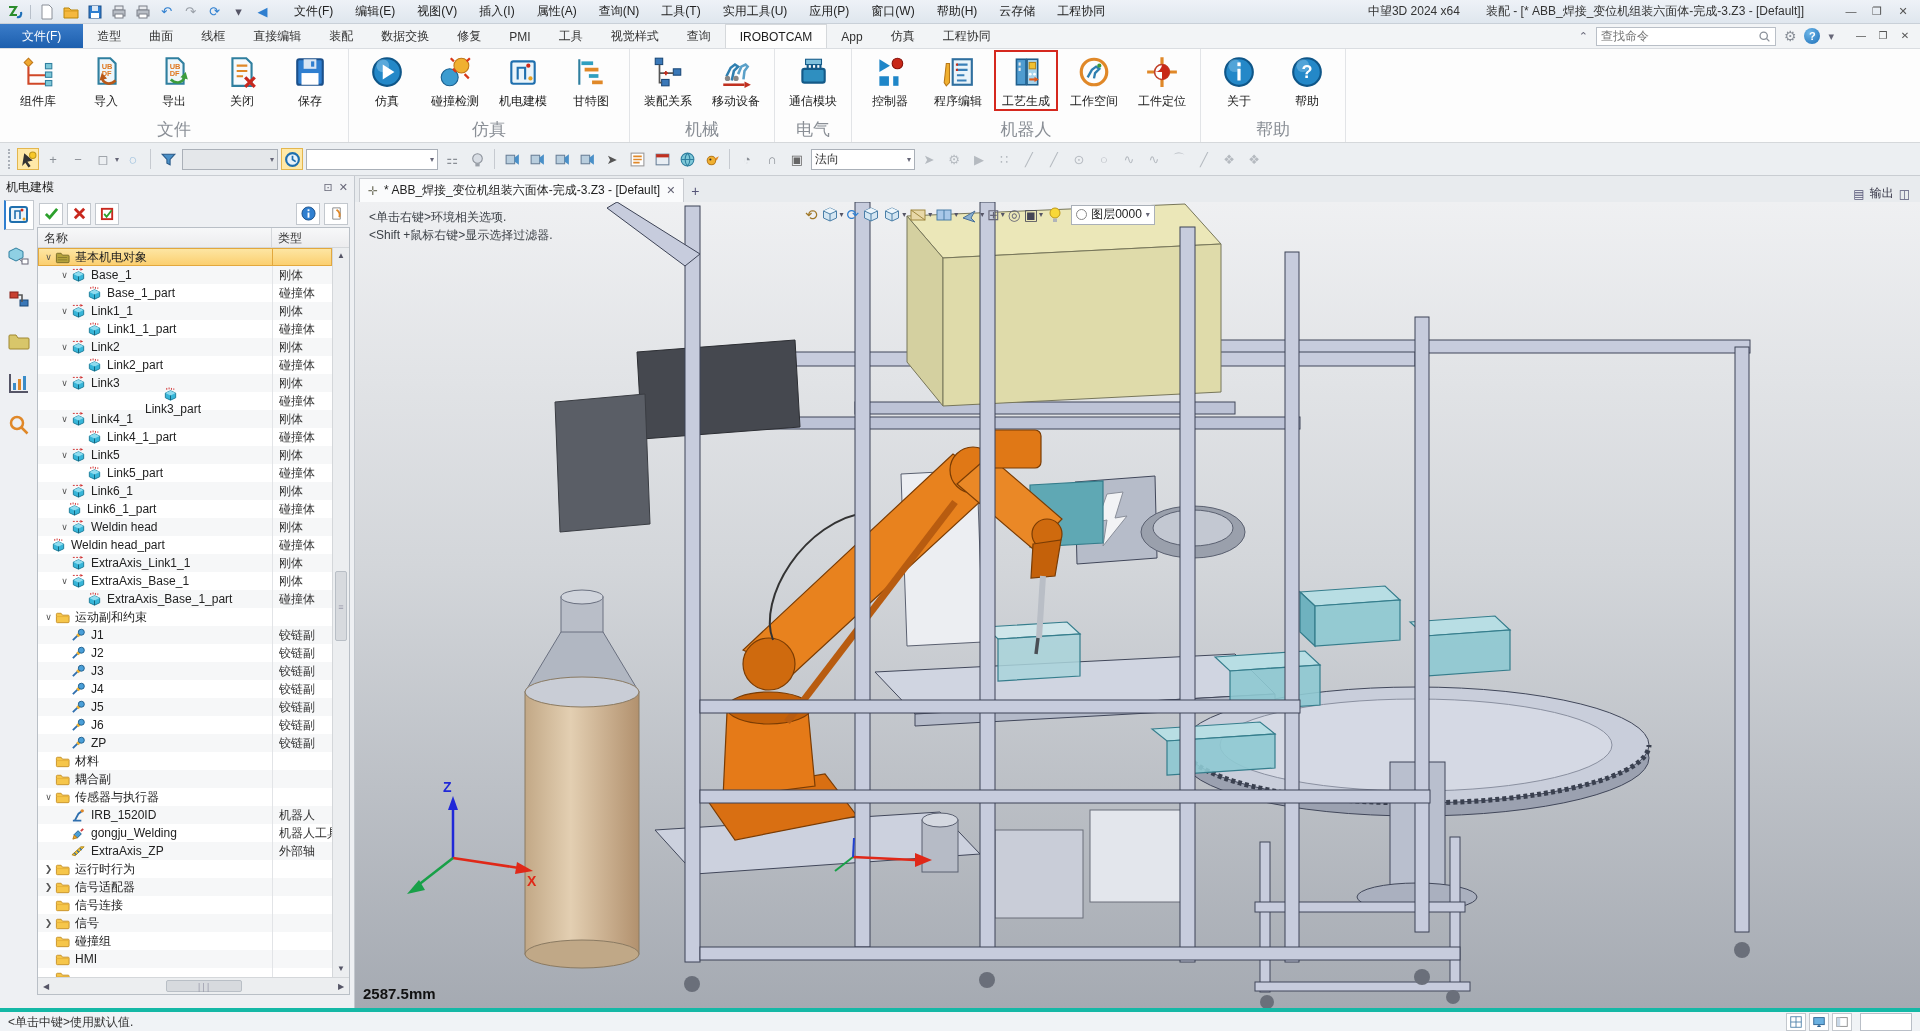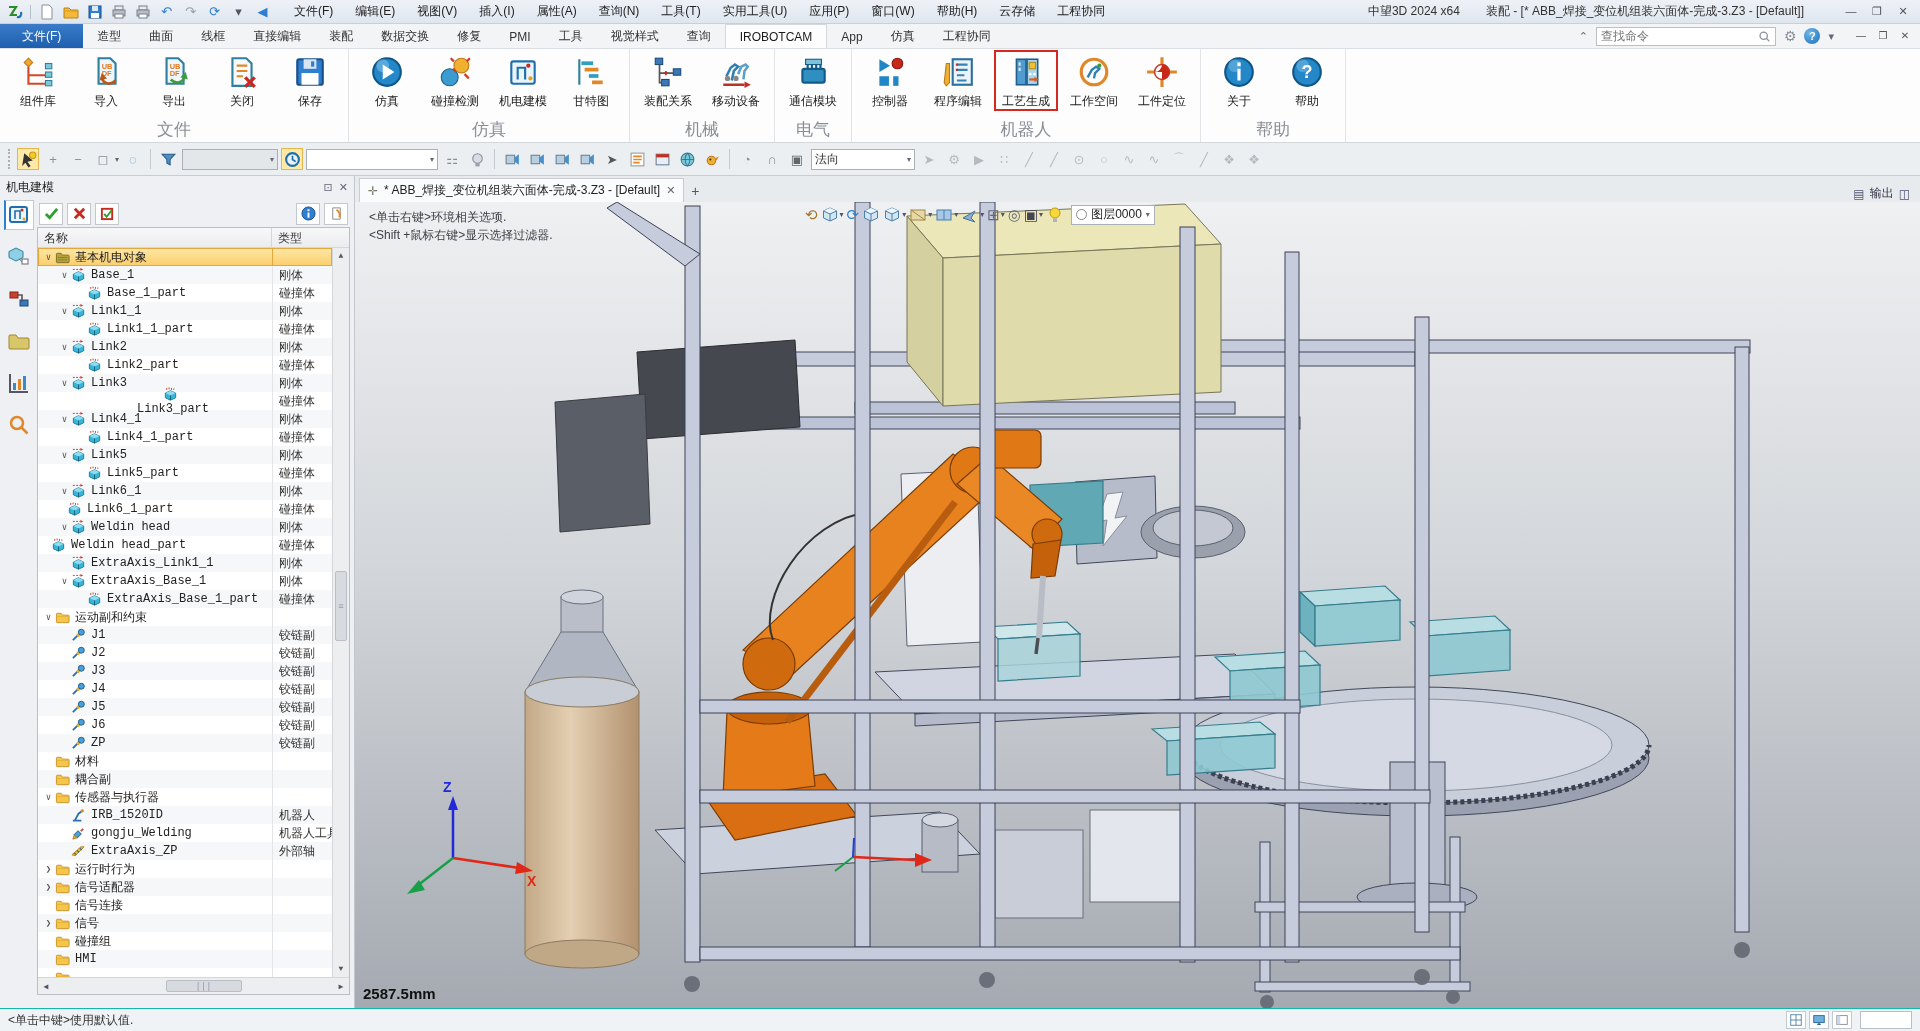--- a/index.html
+++ b/index.html
@@ -58,21 +58,21 @@
   .dacombo { height:21px; border:1px solid #aab0b8; background:#fff; display:flex; align-items:center; padding:0 3px; gap:3px; }
   .dacombo.dis { background:#e4e7ea; }
   .dacombo .cv { flex:1; color:#333; }
   .dacombo .ca { font-size:8px; color:#667; }
 
   
   .workarea { display:flex; min-height:0; background:#dfe3e7; }
   .leftpanel { width:355px; background:#eef0f3; border-right:1px solid #c3c8ce; display:flex; flex-direction:column; }
   .panel-title { height:22px; display:flex; align-items:center; padding:0 6px; color:#222; }
   .panel-title .pt-btns { margin-left:auto; display:flex; gap:6px; color:#667; font-size:11px; }
-  .panel-body { flex:1; display:flex; min-height:0;font-family:Liberation Mono, monospace; }
+  .panel-body { flex:1; display:flex; min-height:0; }
   .dockstrip { width:37px; display:flex; flex-direction:column; align-items:center; padding-top:2px; gap:12px; }
   .dock-ico { width:30px; height:30px; display:flex; align-items:center; justify-content:center; position:relative; }
   .dock-ico svg { width:24px; height:24px; }
   .dock-ico.sel { background:#fff; border:1px solid #c3c8ce; border-left:2px solid #2f7fd0; }
   .treewrap { flex:1; display:flex; flex-direction:column; min-width:0; padding:2px 4px 0 0; }
   .tree-toolbar { height:27px; display:flex; align-items:center; gap:4px; padding:2px 2px; }
   .ttb { width:24px; height:22px; background:#fff; border:1px solid #c3c8ce; display:flex; align-items:center; justify-content:center; }
   .ttb svg { width:15px; height:15px; }
   .ttb-spacer { flex:1; }
   .tree-frame { flex:1; background:#fff; border:1px solid #b9bfc6; display:flex; flex-direction:column; min-height:0; position:relative; }
@@ -116,21 +116,21 @@
   .vp-toolbar { position:absolute; left:450px; top:2px; display:flex; align-items:center; gap:3px; }
   .vpi { height:21px; display:flex; align-items:center; color:#667; }
   .vpi svg { width:18px; height:18px; }
   .vpi .vcaret { font-size:8px; color:#556; margin-left:1px; }
   .layercombo { height:20px; background:#fff; border:1px solid #aab0b8; display:flex; align-items:center; gap:4px; padding:0 4px; margin-left:4px; }
   .layercombo .lc-circ { width:11px; height:11px; border:1.5px solid #888; border-radius:50%; }
   .layercombo .ca { font-size:8px; color:#667; }
   .measure { position:absolute; left:8px; bottom:6px; font-size:15px; font-weight:bold; color:#111; }
 
   
-  .statusbar { background:#f0f3f6; border-top:1px solid #14b8a6; display:flex; align-items:center; padding:0 8px; gap:8px; }
+  .statusbar { background:#f0f3f6; border-top:4px solid #14b8a6; display:flex; align-items:flex-end; padding:0 8px; gap:8px; }
   .statusbar .sb-left { color:#333; }
   .sb-spacer { flex:1; }
   .sbi { width:20px; height:18px; border:1px solid #c3c8ce; background:#fff; display:flex; align-items:center; justify-content:center; }
   .sbi svg { width:14px; height:14px; }
   .sb-input { width:52px; height:18px; background:#fff; border:1px solid #b9bfc7; font-family:inherit; }
 </style>
 </head>
 <body>
 
 <div id="app">

